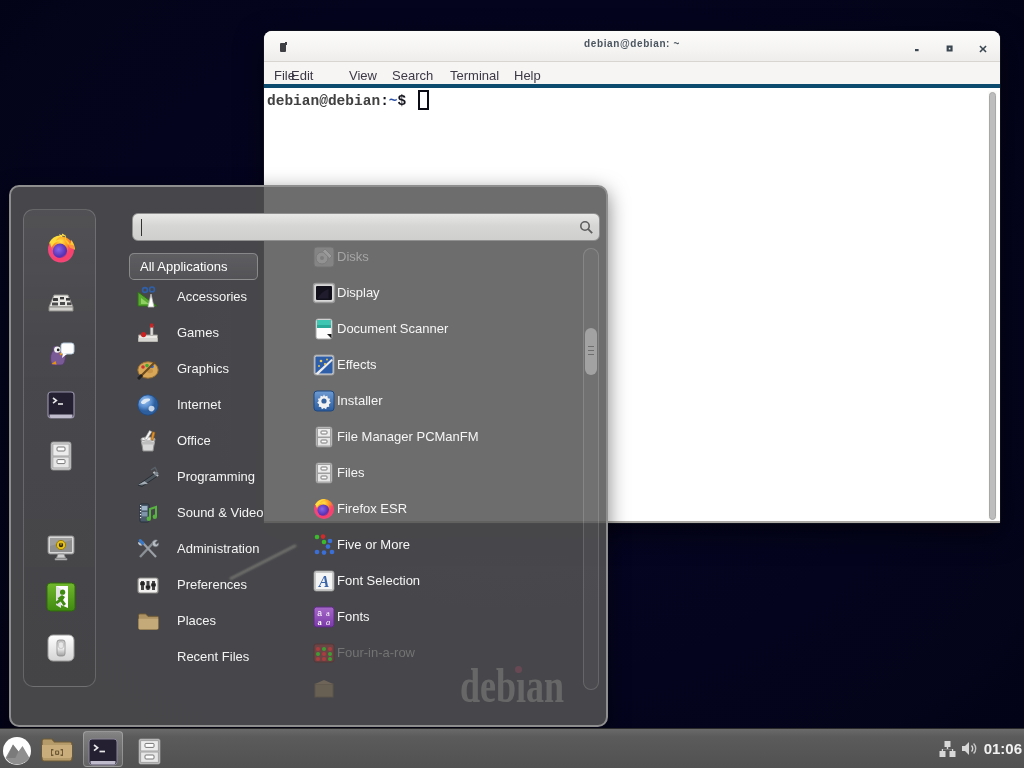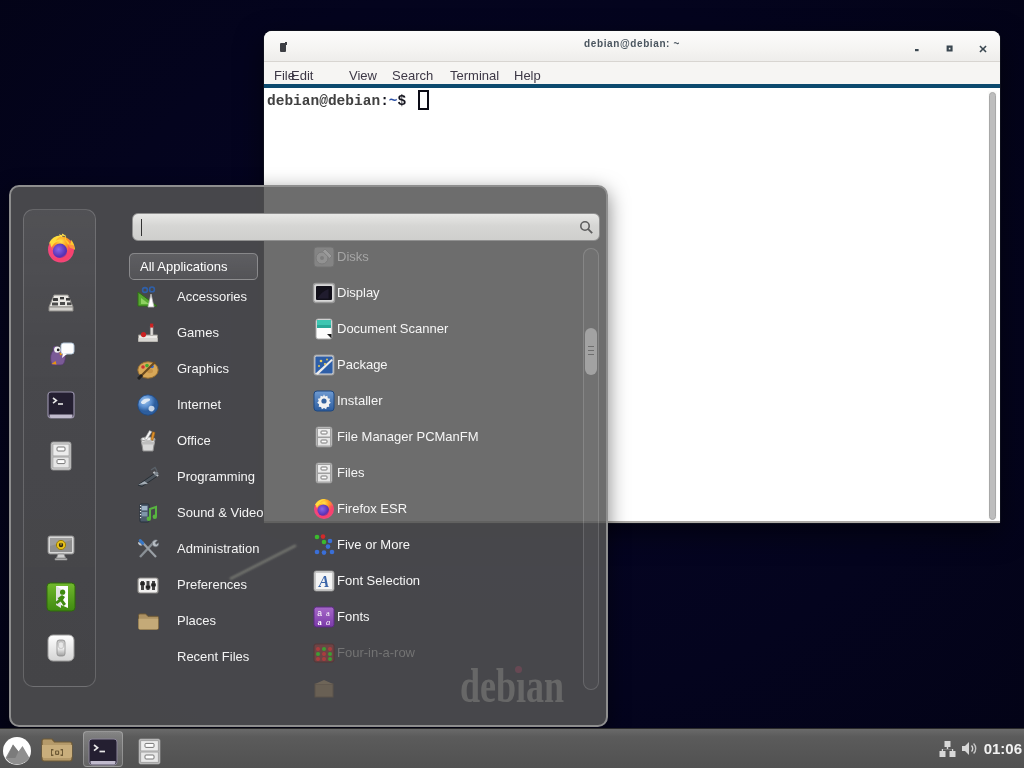--- a/index.html
+++ b/index.html
@@ -351,21 +351,21 @@
     <div class="app" style="top:165px">
         <svg class="ai" viewBox="0 0 24 24">
           <rect x="2" y="2" width="20" height="20" rx="2" fill="#d6d6d6" stroke="#9a9a9a"></rect>
           <rect x="3.4" y="3.4" width="17.2" height="17.2" rx="1" fill="#2e5ea7"></rect>
           <path d="M3.5 20.5L19.5 6l1.4 1.2-15 14.6z" fill="#ececec"></path>
           <circle cx="9" cy="8" r="1.3" fill="#f0d060"></circle>
           <circle cx="13" cy="11" r="1.1" fill="#f0d060"></circle>
           <circle cx="7" cy="13" r="1" fill="#e8c850"></circle>
           <circle cx="15" cy="6.5" r="0.9" fill="#e8c850"></circle>
         </svg>
-        <span class="al">Package</span>
+        <span class="al">Effects</span>
       </div>
     <div class="app" style="top:201px">
         <svg class="ai" viewBox="0 0 24 24">
           <defs>
             <linearGradient id="extg" x1="0" y1="0" x2="0" y2="1">
               <stop offset="0" stop-color="#6f9bd2"></stop>
               <stop offset="1" stop-color="#2c5c9e"></stop>
             </linearGradient>
           </defs>
           <rect x="2" y="2" width="20" height="20" rx="3" fill="url(#extg)" stroke="#1e4880"></rect>

